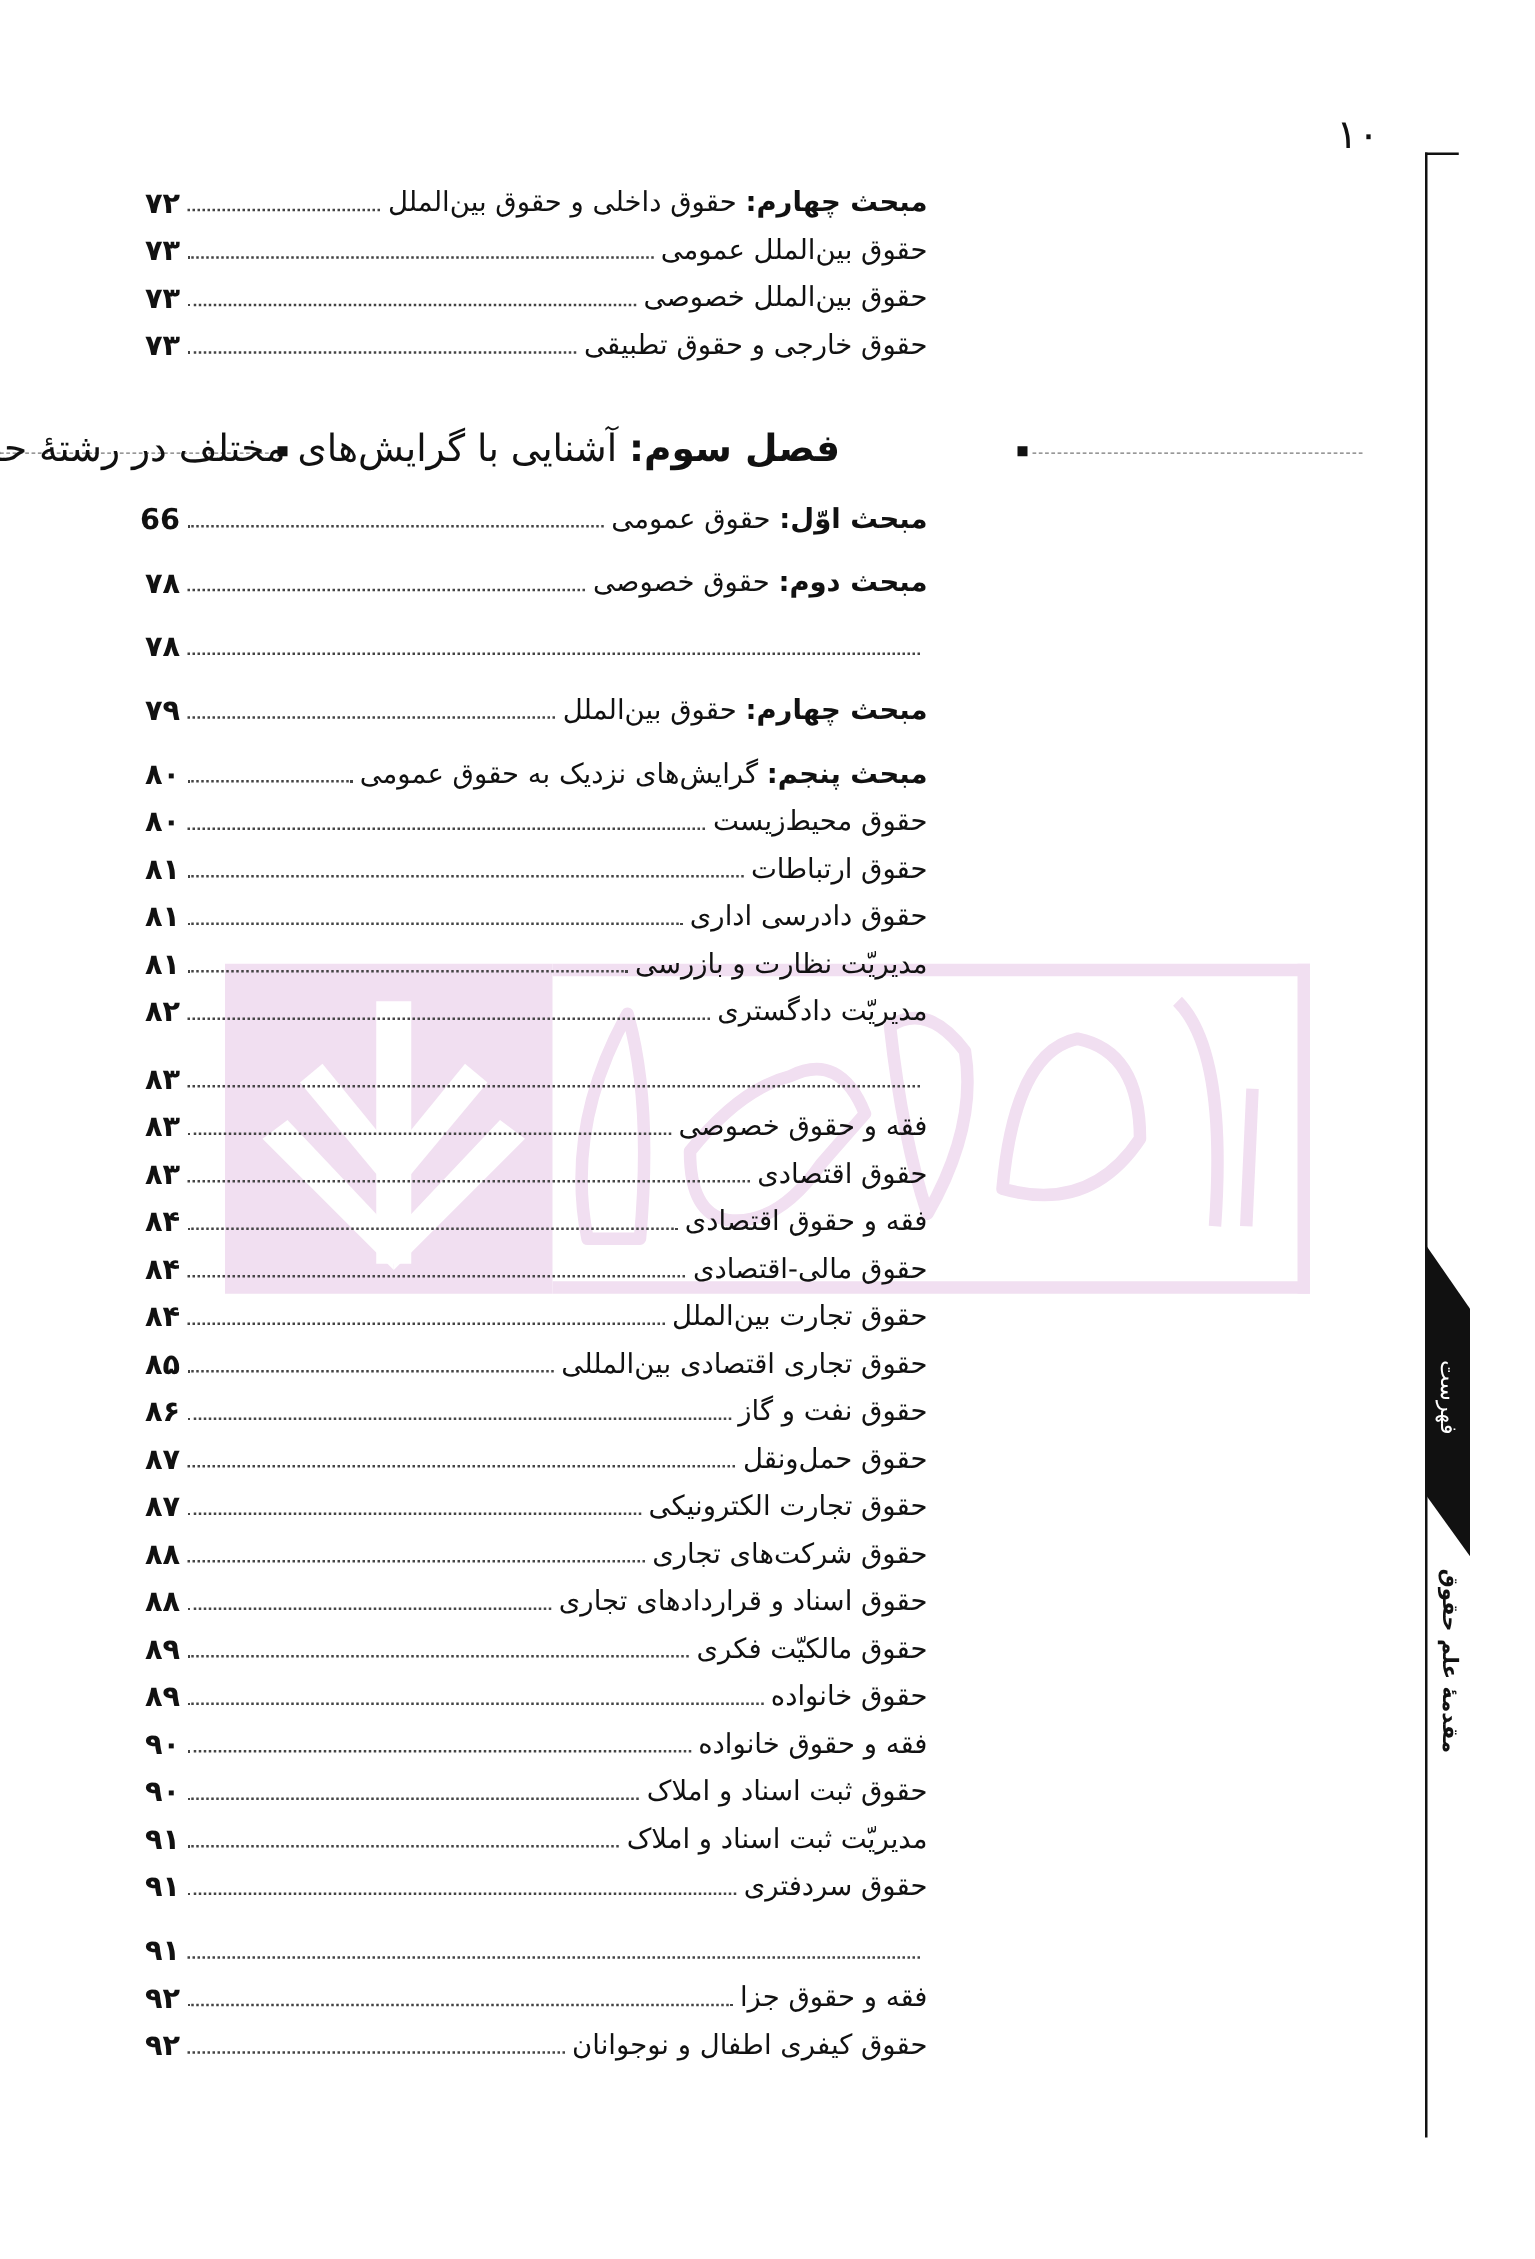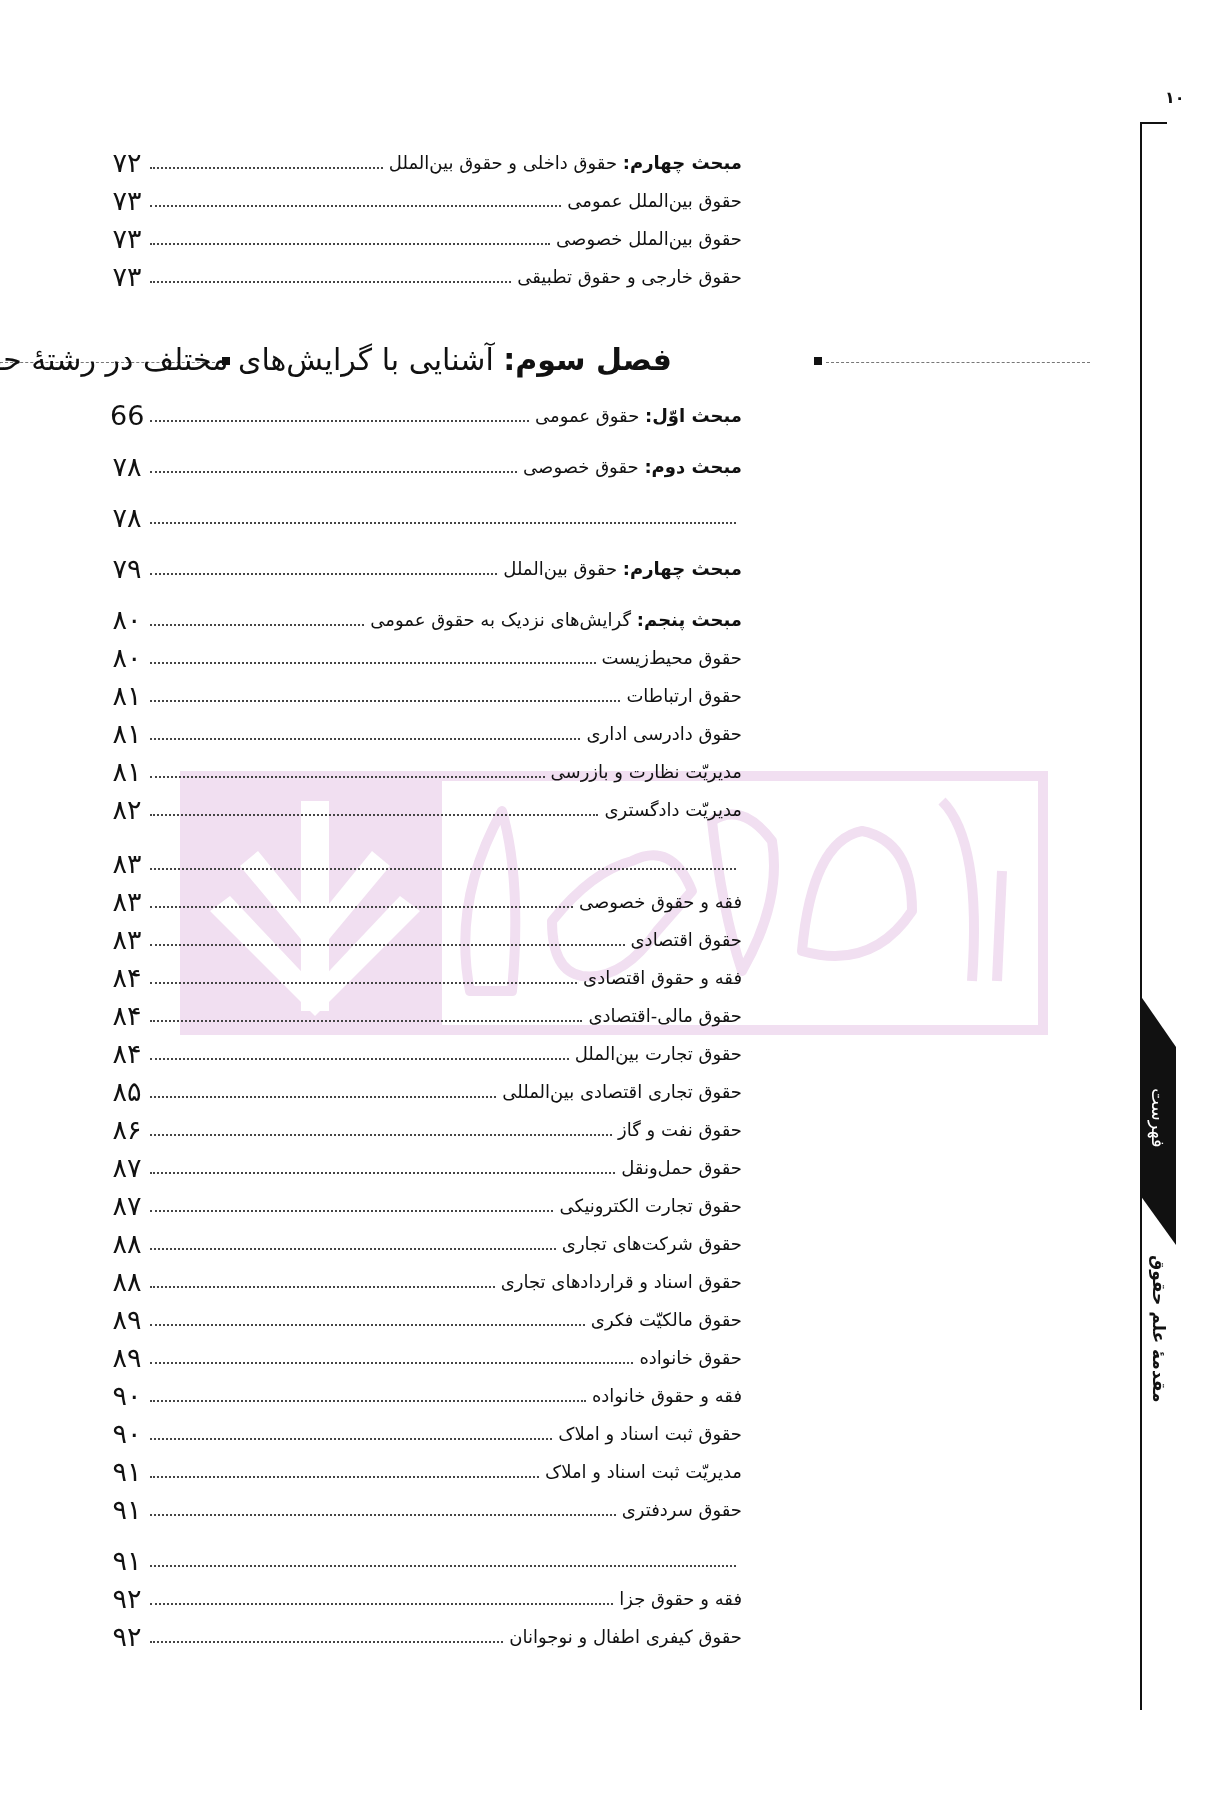--- a/index.html
+++ b/index.html
@@ -11,34 +11,34 @@
   .wm { position:absolute; left:180px; top:771px; width:868px; height:264px; pointer-events:none; z-index:0; }
   .wm-solid { position:absolute; left:0; top:0; width:262px; height:264px; background:#f1dff1; }
   .wm-frame { position:absolute; left:262px; top:0; width:596px; height:244px; border:10px solid #f1dff1; border-left:none; }
   .wm-tree { position:absolute; left:0; top:0; width:262px; height:264px; }
   .wm-letters { position:absolute; left:262px; top:10px; width:586px; height:244px; }
 
   
   .toc { position:absolute; left:0; top:0; width:1228px; z-index:1; }
   .row { position:absolute; left:110px; width:632px; height:36px; direction:rtl;
          display:flex; align-items:flex-end; }
-  .row .title { font-size:18px; white-space:nowrap; line-height:30px; }
+  .row .title { font-size:22px; white-space:nowrap; line-height:30px; }
   .row .title b { font-weight:bold; }
   .row .lead { flex:1; border-bottom:2px dotted #444; margin:0 6px 9px 6px; height:1px; }
-  .row .page-no { font-size:27px; font-weight:normal; line-height:30px; min-width:34px; text-align:center; direction:ltr; }
+  .row .page-no { font-size:23px; font-weight:bold; line-height:30px; min-width:34px; text-align:right; direction:ltr; }
 
   
   .chapter { position:absolute; top:340px; left:0; width:1090px; height:40px; }
   .chapter .rule-l { position:absolute; left:0; top:22px; width:220px; border-top:1px dashed #777; }
   .chapter .sq { position:absolute; top:17px; width:8px; height:8px; background:#111; }
   .chapter .rule-r { position:absolute; left:826px; top:22px; width:264px; border-top:1px dashed #777; }
   .chapter .text { position:absolute; right:418px; top:2px; direction:rtl; font-size:30px; white-space:nowrap; }
 
   
-  .pno { position:absolute; left:1165px; top:88px; font-size:16px; font-weight:bold; }
+  .pno { position:absolute; left:1069px; top:88px; font-size:32px; font-weight:normal; }
   .spine-top { position:absolute; left:1140px; top:122px; width:27px; border-top:2px solid #111; }
   .spine { position:absolute; left:1140px; top:122px; width:0; height:1588px; border-left:2px solid #111; }
   .tab { position:absolute; left:1140px; top:995px; width:36px; height:250px; }
   .tab-label { position:absolute; left:1143px; top:1058px; width:30px; height:120px;
                color:#fff; font-size:18px; writing-mode:vertical-rl; display:flex; align-items:center; justify-content:center; }
   .book-label { position:absolute; left:1142px; top:1255px; width:34px; height:150px;
                color:#111; font-size:17px; font-weight:bold; writing-mode:vertical-rl; display:flex; align-items:center; justify-content:flex-start; }
 </style>
 </head>
 <body>

